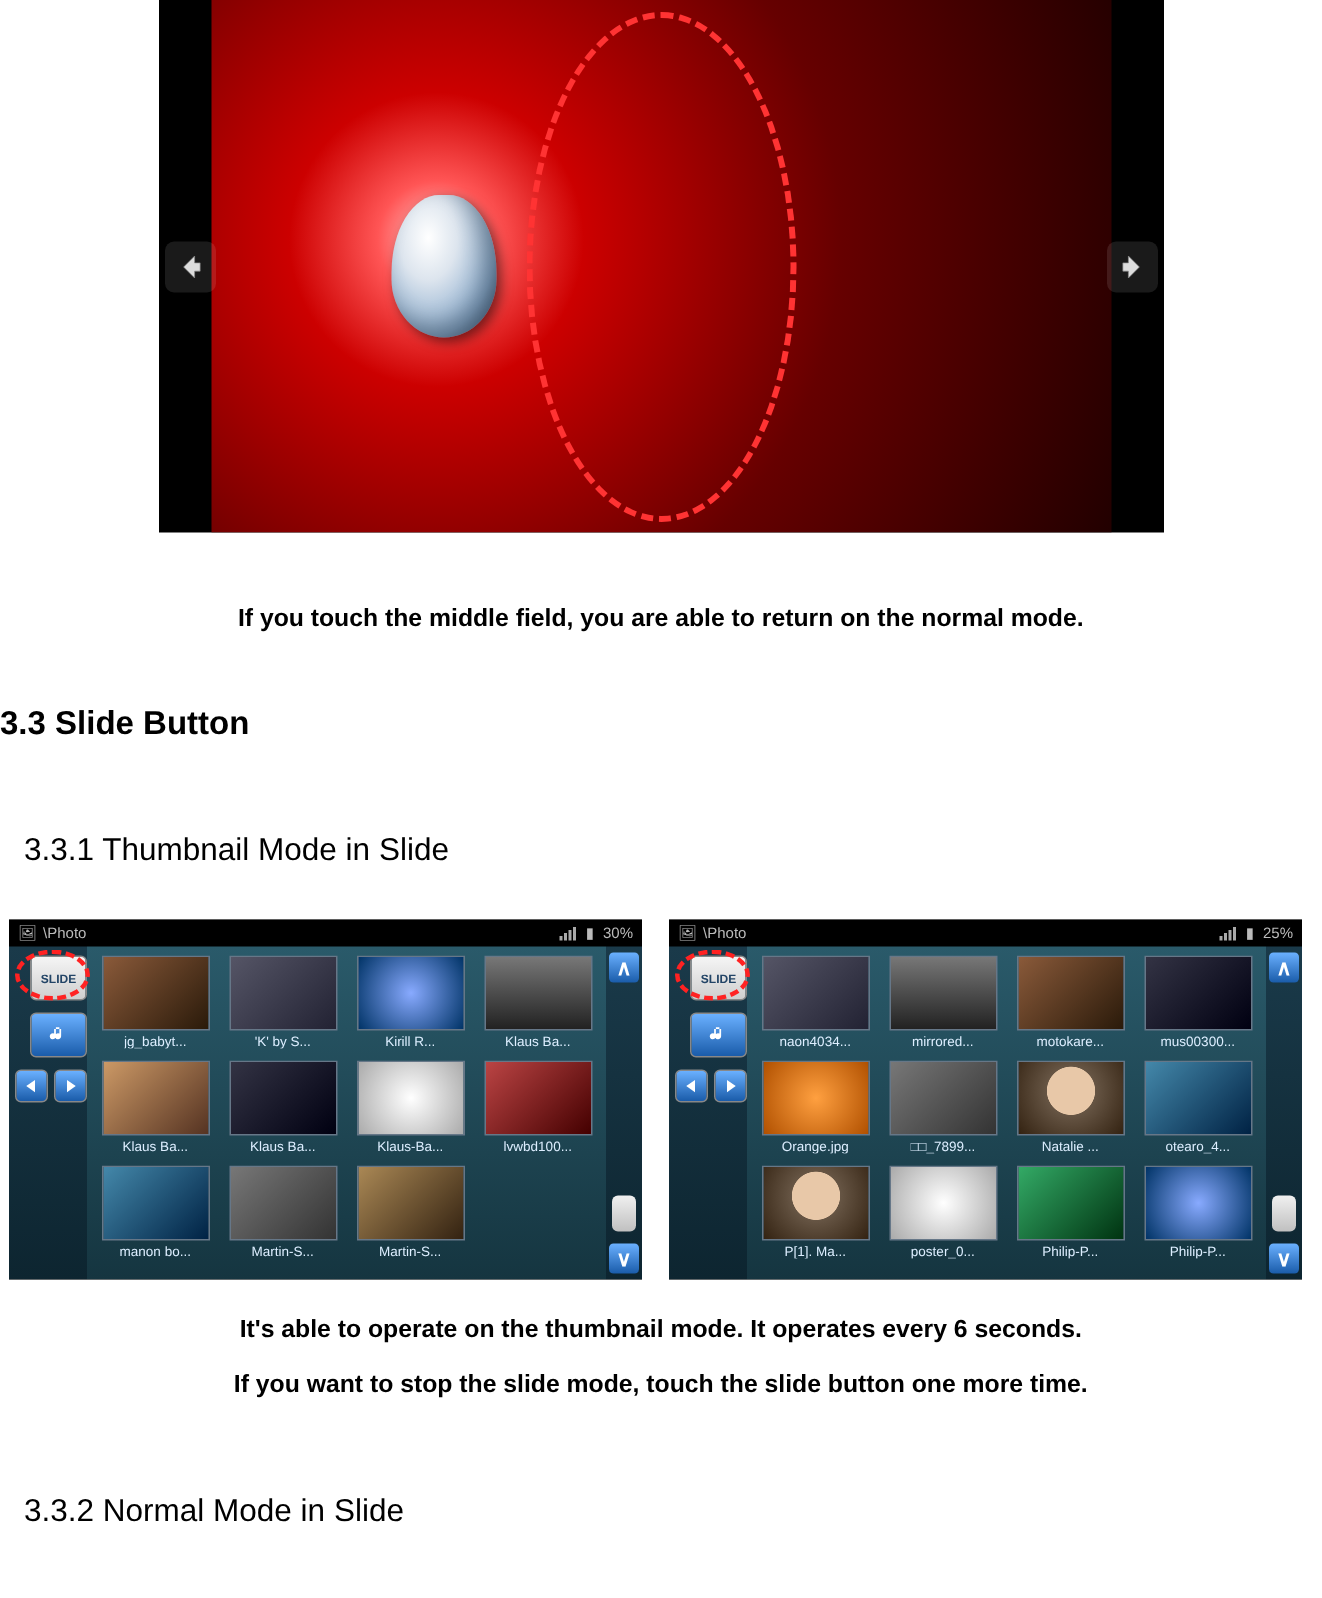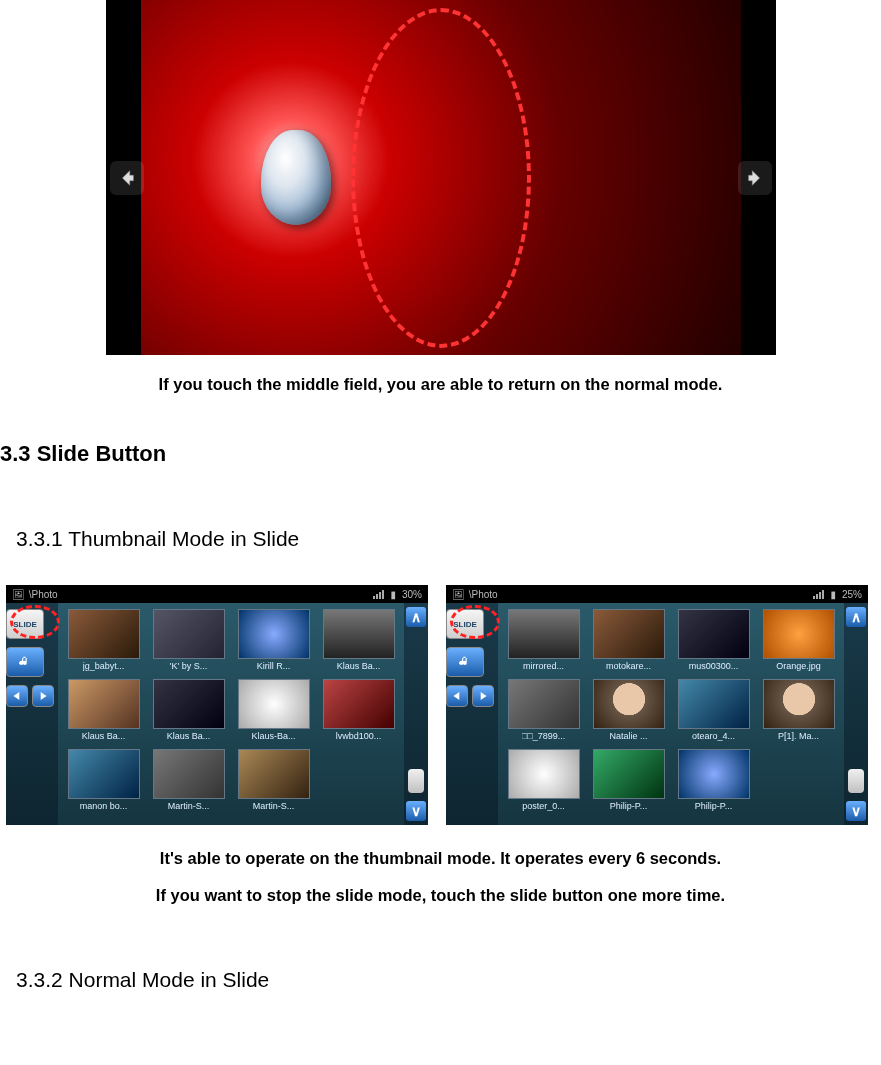--- a/index.html
+++ b/index.html
@@ -47,21 +47,21 @@
     left: 50%; top: 50%;
     transform: translate(-50%, -50%);
     width: 180px; height: 340px;
     border: 4px dashed #ff3333;
     border-radius: 50%;
   }
   .caption {
     text-align: center;
     font-weight: bold;
     font-size: 16.5px;
-    margin-top: 16px;
+    margin-top: 44px;
     line-height: 1.6;
   }
   .caption-block { margin-top: 20px; }
   .caption-block .caption { margin-top: 0; margin-bottom: 10px; text-align: center; }
   h2 {
     font-size: 22px;
     font-weight: bold;
     margin: 44px 0 0 0;
   }
   h3 {
@@ -103,21 +103,21 @@
     color: #bbb; font-size: 10px;
   }
   .thumb-body {
     position: absolute;
     left: 0; right: 0; top: 18px; bottom: 0;
     display: flex;
   }
   .tool-col {
     width: 52px;
     background: linear-gradient(#1a3a4a, #0d2530);
-    display: flex; flex-direction: column; align-items: flex-start;
+    display: flex; flex-direction: column; align-items: flex-end;
     padding-top: 6px; gap: 8px;
   }
   .tool-btn {
     width: 38px; height: 30px;
     background: linear-gradient(#f5f5f5, #cfcfcf);
     border: 1px solid #888;
     border-radius: 4px;
     display: flex; align-items: center; justify-content: center;
     font-size: 8px; color: #246; font-weight: bold;
   }
@@ -368,20 +368,24 @@
           </div>
           <div class="tool-btn blue">
             <svg viewBox="0 0 24 24">
                 <path d="M8 5v14l10-7z"></path>
               </svg>
           </div>
         </div>
       </div>
       <div class="grid-area" id="grid-right">
           <div class="thumb-item">
+            <div class="thumb-img bg-b"></div>
+            <div class="thumb-label">naon4034...</div>
+          </div>
+          <div class="thumb-item">
             <div class="thumb-img bg-d"></div>
             <div class="thumb-label">mirrored...</div>
           </div>
           <div class="thumb-item">
             <div class="thumb-img bg-a"></div>
             <div class="thumb-label">motokare...</div>
           </div>
           <div class="thumb-item">
             <div class="thumb-img bg-f"></div>
             <div class="thumb-label">mus00300...</div>

